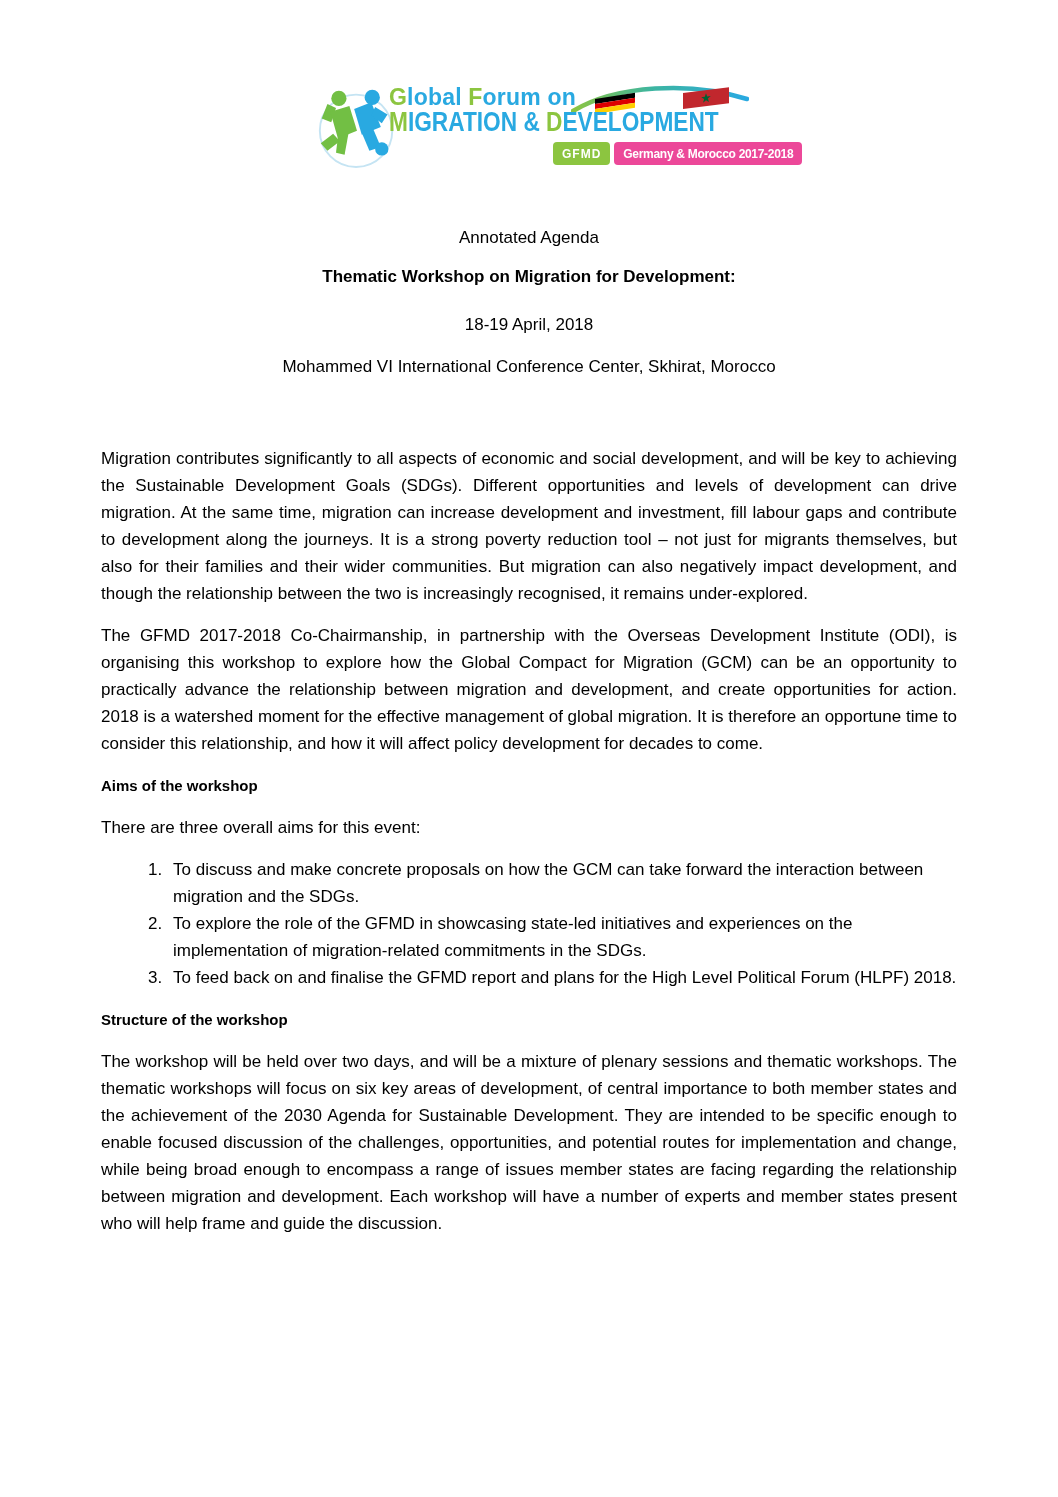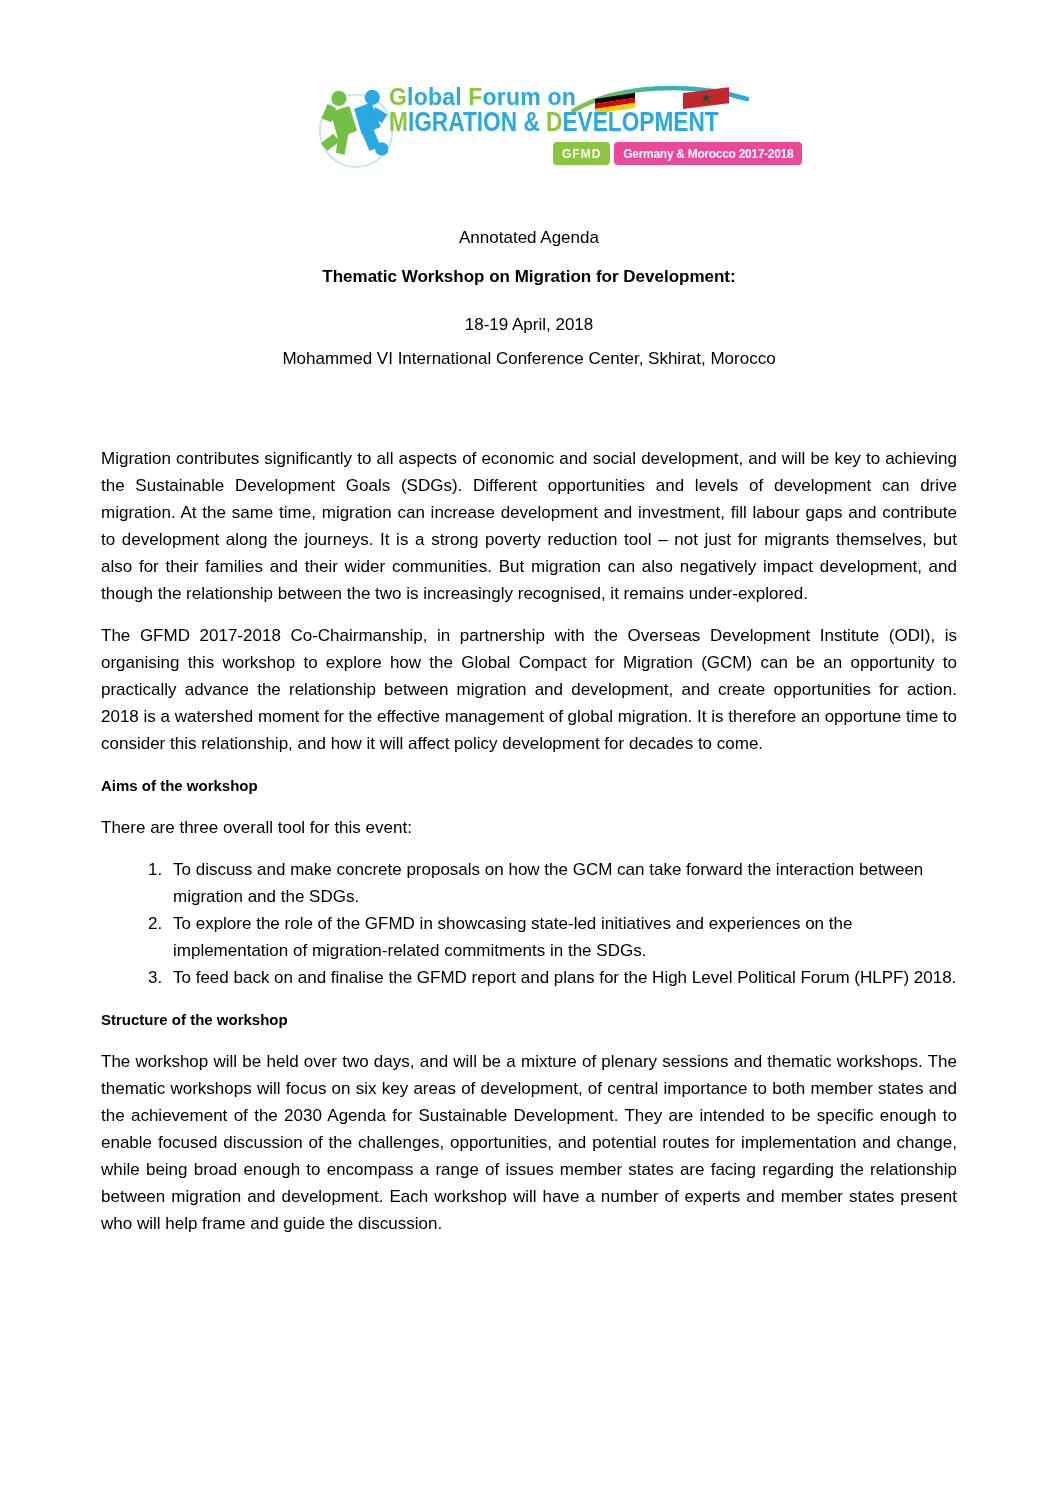--- a/index.html
+++ b/index.html
@@ -87,21 +87,21 @@
     position: absolute;
     top: 228px;
     left: 0;
     width: 100%;
     text-align: center;
     font-size: 17px;
   }
   .doc-type { margin: 0 0 16px; line-height: 20px; }
   .doc-title { margin: 0; font-weight: bold; line-height: 26px; }
   .doc-date { margin: 22px 0 0; line-height: 26px; }
-  .doc-venue { margin: 8px; line-height: 26px; }
+  .doc-venue { margin: 16px; line-height: 26px; }
 
   
   .content {
     position: absolute;
     top: 445px;
     left: 101px;
     width: 856px;
     font-size: 17px;
     line-height: 27px;
   }
@@ -171,21 +171,21 @@
     <p class="doc-title">Thematic Workshop on Migration for Development:</p>
     <p class="doc-date">18-19 April, 2018</p>
     <p class="doc-venue">Mohammed VI International Conference Center, Skhirat, Morocco</p>
   </div>
 
   <div class="content">
     <p class="para">Migration contributes significantly to all aspects of economic and social development, and will be key to achieving the Sustainable Development Goals (SDGs). Different opportunities and levels of development can drive migration. At the same time, migration can increase development and investment, fill labour gaps and contribute to development along the journeys. It is a strong poverty reduction tool – not just for migrants themselves, but also for their families and their wider communities. But migration can also negatively impact development, and though the relationship between the two is increasingly recognised, it remains under-explored.</p>
     <p class="para">The GFMD 2017-2018 Co-Chairmanship, in partnership with the Overseas Development Institute (ODI), is organising this workshop to explore how the Global Compact for Migration (GCM) can be an opportunity to practically advance the relationship between migration and development, and create opportunities for action. 2018 is a watershed moment for the effective management of global migration. It is therefore an opportune time to consider this relationship, and how it will affect policy development for decades to come.</p>
 
     <h3>Aims of the workshop</h3>
-    <p class="intro">There are three overall tool for this event:</p>
+    <p class="intro">There are three overall aims for this event:</p>
     <ol>
       <li>To discuss and make concrete proposals on how the GCM can take forward the interaction between migration and the SDGs.</li>
       <li>To explore the role of the GFMD in showcasing state-led initiatives and experiences on the implementation of migration-related commitments in the SDGs.</li>
       <li>To feed back on and finalise the GFMD report and plans for the High Level Political Forum (HLPF) 2018.</li>
     </ol>
 
     <h3>Structure of the workshop</h3>
     <p class="para">The workshop will be held over two days, and will be a mixture of plenary sessions and thematic workshops. The thematic workshops will focus on six key areas of development, of central importance to both member states and the achievement of the 2030 Agenda for Sustainable Development. They are intended to be specific enough to enable focused discussion of the challenges, opportunities, and potential routes for implementation and change, while being broad enough to encompass a range of issues member states are facing regarding the relationship between migration and development. Each workshop will have a number of experts and member states present who will help frame and guide the discussion.</p>
   </div>
 

